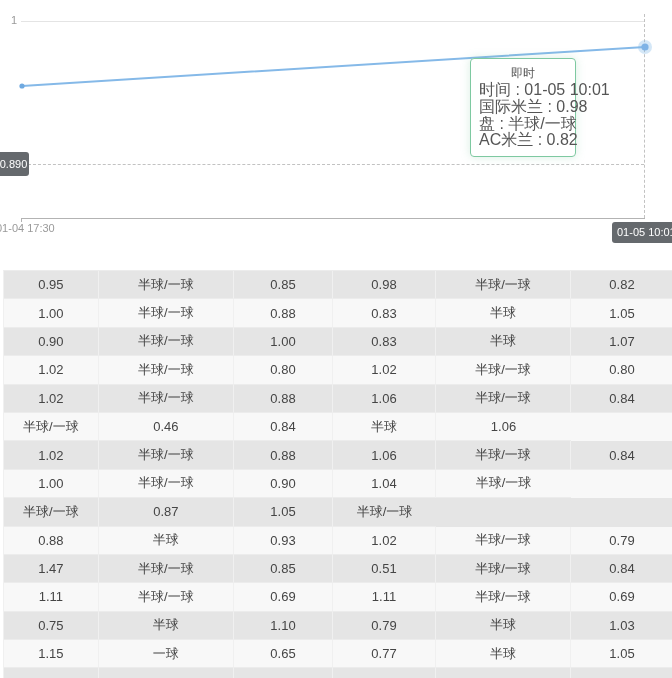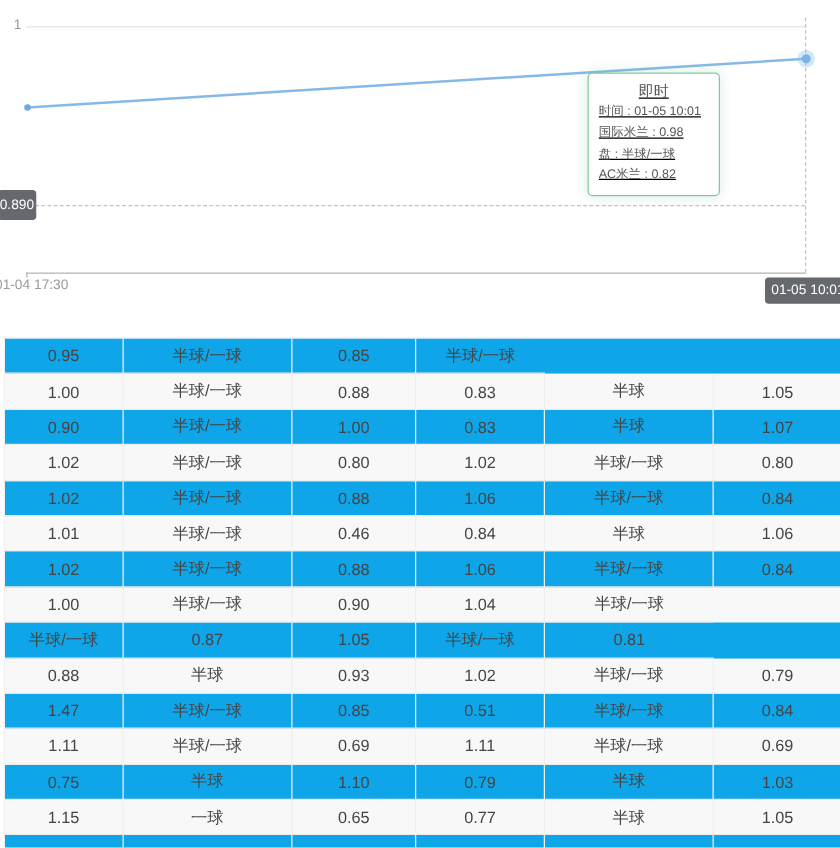--- a/index.html
+++ b/index.html
@@ -23,30 +23,30 @@
   }
   .badge-y{left:-2px;top:152px;width:31px;height:24px;line-height:24px}
   .badge-x{left:612px;top:222px;height:21px;line-height:21px;padding:0 5px}
   .trend-svg{position:absolute;left:0;top:0;z-index:2;pointer-events:none}
   
   .tooltip{
     position:absolute;left:470px;top:58px;width:106px;box-sizing:border-box;
     background:rgba(255,255,255,.96);
     border:1px solid #7ec9a1;border-radius:4px;
     box-shadow:0 0 10px rgba(120,195,155,.28);
-    padding:6px 8px 7px 8px;z-index:5;text-decoration:underline;
+    padding:6px 8px 7px 8px;z-index:5;
   }
   .tooltip-title{text-align:center;font-size:12px;color:#555;line-height:17px}
-  .tooltip-line{font-size:10px;color:#555;line-height:16.8px;white-space:nowrap}
+  .tooltip-line{font-size:16px;color:#555;line-height:16.8px;white-space:nowrap}
   
   .table{
     position:absolute;top:270px;left:3px;width:669px;
     border-top:1px solid #ececec;border-left:1px solid #f0f0f0;
   }
-  .trow{display:grid;grid-template-columns:94.7px 135.3px 99px 103px 135px 102px;height:28.4px;background:#0ea5e9}
+  .trow{display:grid;grid-template-columns:94.7px 135.3px 99px 103px 135px 102px;height:28.4px;background:#e5e5e5}
   .trow.alt{background:#f8f8f8}
   .tcell{
     display:flex;align-items:center;justify-content:center;
     font-size:13px;color:#454545;
     border-bottom:1px solid #ececec;border-right:1px solid #f0f0f0;
     overflow:hidden;white-space:nowrap;
   }
   .tcell:last-child{border-right:none}
 </style>
 </head>
@@ -85,21 +85,23 @@
     <div class="tooltip-line">盘 : 半球/一球</div>
     <div class="tooltip-line">AC米兰 : 0.82</div>
   </div>
 </div>
 
 <div class="table">
     <div class="trow">
       <div class="tcell">0.95</div>
       <div class="tcell">半球/一球</div>
       <div class="tcell">0.85</div>
-      <div class="tcell">半球/一球</div>
+      <div class="tcell">0.98</div>
+      <div class="tcell">半球/一球</div>
+      <div class="tcell">0.82</div>
     </div>
     <div class="trow alt">
       <div class="tcell">1.00</div>
       <div class="tcell">半球/一球</div>
       <div class="tcell">0.88</div>
       <div class="tcell">0.83</div>
       <div class="tcell">半球</div>
       <div class="tcell">1.05</div>
     </div>
     <div class="trow">
@@ -120,21 +122,20 @@
     </div>
     <div class="trow">
       <div class="tcell">1.02</div>
       <div class="tcell">半球/一球</div>
       <div class="tcell">0.88</div>
       <div class="tcell">1.06</div>
       <div class="tcell">半球/一球</div>
       <div class="tcell">0.84</div>
     </div>
     <div class="trow alt">
-      <div class="tcell">1.01</div>
       <div class="tcell">半球/一球</div>
       <div class="tcell">0.46</div>
       <div class="tcell">0.84</div>
       <div class="tcell">半球</div>
       <div class="tcell">1.06</div>
     </div>
     <div class="trow">
       <div class="tcell">1.02</div>
       <div class="tcell">半球/一球</div>
       <div class="tcell">0.88</div>
@@ -147,21 +148,20 @@
       <div class="tcell">半球/一球</div>
       <div class="tcell">0.90</div>
       <div class="tcell">1.04</div>
       <div class="tcell">半球/一球</div>
     </div>
     <div class="trow">
       <div class="tcell">半球/一球</div>
       <div class="tcell">0.87</div>
       <div class="tcell">1.05</div>
       <div class="tcell">半球/一球</div>
-      <div class="tcell">0.81</div>
     </div>
     <div class="trow alt">
       <div class="tcell">0.88</div>
       <div class="tcell">半球</div>
       <div class="tcell">0.93</div>
       <div class="tcell">1.02</div>
       <div class="tcell">半球/一球</div>
       <div class="tcell">0.79</div>
     </div>
     <div class="trow">

